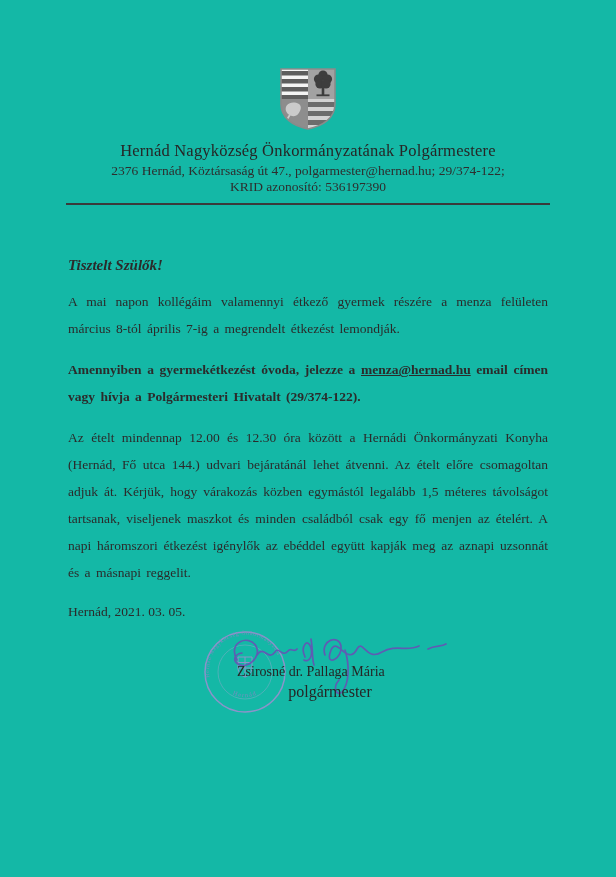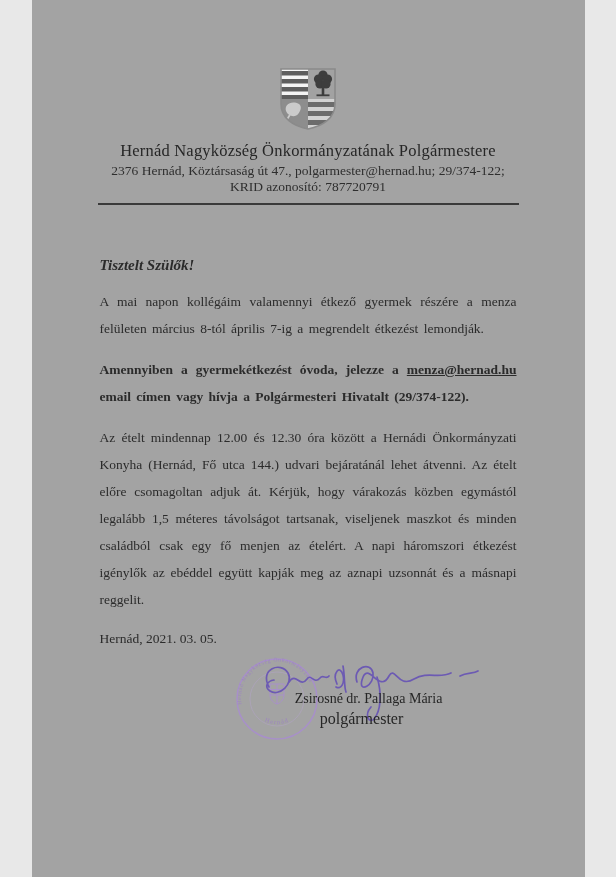--- a/index.html
+++ b/index.html
@@ -1,20 +1,20 @@
 <!DOCTYPE html>
 <html><head>
 <meta charset="utf-8">
 <style>
   html,body { margin:0; padding:0; background:#e8e8e8; }
   .page {
     position:relative;
-    width:553px; height:877px;
+    width:616px; height:877px;
     margin:0 auto;
-    background:#a3a3a3;
+    background:#14b8a6;
     font-family:"Liberation Serif", serif;
     color:#2b2b2b;
     overflow:hidden;
   }
   .letterhead { text-align:center; padding-top:66px; }
   .crest { display:inline-block; line-height:0; }
   .org-title { font-size:16.5px; margin-top:5px; letter-spacing:0.2px; color:#262626; }
   .org-address { font-size:13.5px; margin-top:2px; color:#2e2e2e; }
   .org-krid { font-size:13.5px; color:#2e2e2e; }
   .rule {
@@ -41,21 +41,21 @@
   .email-link {
     text-decoration:underline;
     color:inherit;
     cursor:pointer;
   }
   .date-line { margin:18px 0 0 0; font-size:13.5px; }
   .signature-block { position:relative; height:170px; margin-top:4px; }
   .stamp-sig-svg { position:absolute; left:185px; top:0; }
   .sig-name {
     position:absolute; left:237px; top:40px; width:200px;
-    text-align:center; font-size:14px; color:#262626;
+    text-align:left; font-size:14px; color:#262626;
   }
   .sig-title {
     position:absolute; left:230px; top:59px; width:200px;
     text-align:center; font-size:16px; color:#262626;
   }
 </style>
 </head>
 <body>
 
 <div class="page">
@@ -90,21 +90,21 @@
             <rect x="38.5" y="28.4" width="13" height="1.8"></rect>
           </g>
           <path d="M21,38 C13,34 6,39 8,45 C10,50.5 17.5,52 20.5,47.5 C23.5,43.5 23.5,40 21,38 Z" fill="#cbcbcb"></path>
           <path d="M12,48.5 C10,52 8,55 6.5,58.5" stroke="#cbcbcb" stroke-width="1.7" fill="none"></path>
         </g>
         <path d="M3,3 H57 V38 C57,52 45,60 30,63 C15,60 3,52 3,38 Z" fill="none" stroke="#8a8a8a" stroke-width="1.6"></path>
       </svg>
     </span>
     <div class="org-title">Hernád Nagyközség Önkormányzatának Polgármestere</div>
     <div class="org-address">2376 Hernád, Köztársaság út 47., polgarmester@hernad.hu; 29/374-122;</div>
-    <div class="org-krid">KRID azonosító: 787720791</div>
+    <div class="org-krid">KRID azonosító: 536197390</div>
     <hr class="rule">
   </header>
 
   <main class="letter-body">
     <p class="salutation">Tisztelt Szülők!</p>
     <p class="para">A mai napon kollégáim valamennyi étkező gyermek részére a menza felületen március 8-tól április 7-ig a megrendelt étkezést lemondják.</p>
     <p class="para bold"><span>Amennyiben a gyermekétkezést óvoda, jelezze a </span><span class="email-link">menza@hernad.hu</span><span> email címen vagy hívja a Polgármesteri Hivatalt (29/374-122).</span></p>
     <p class="para">Az ételt mindennap 12.00 és 12.30 óra között a Hernádi Önkormányzati Konyha (Hernád, Fő utca 144.) udvari bejáratánál lehet átvenni. Az ételt előre csomagoltan adjuk át. Kérjük, hogy várakozás közben egymástól legalább 1,5 méteres távolságot tartsanak, viseljenek maszkot és minden családból csak egy fő menjen az ételért. A napi háromszori étkezést igénylők az ebéddel együtt kapják meg az aznapi uzsonnát és a másnapi reggelit.</p>
     <p class="date-line">Hernád, 2021. 03. 05.</p>
   </main>

